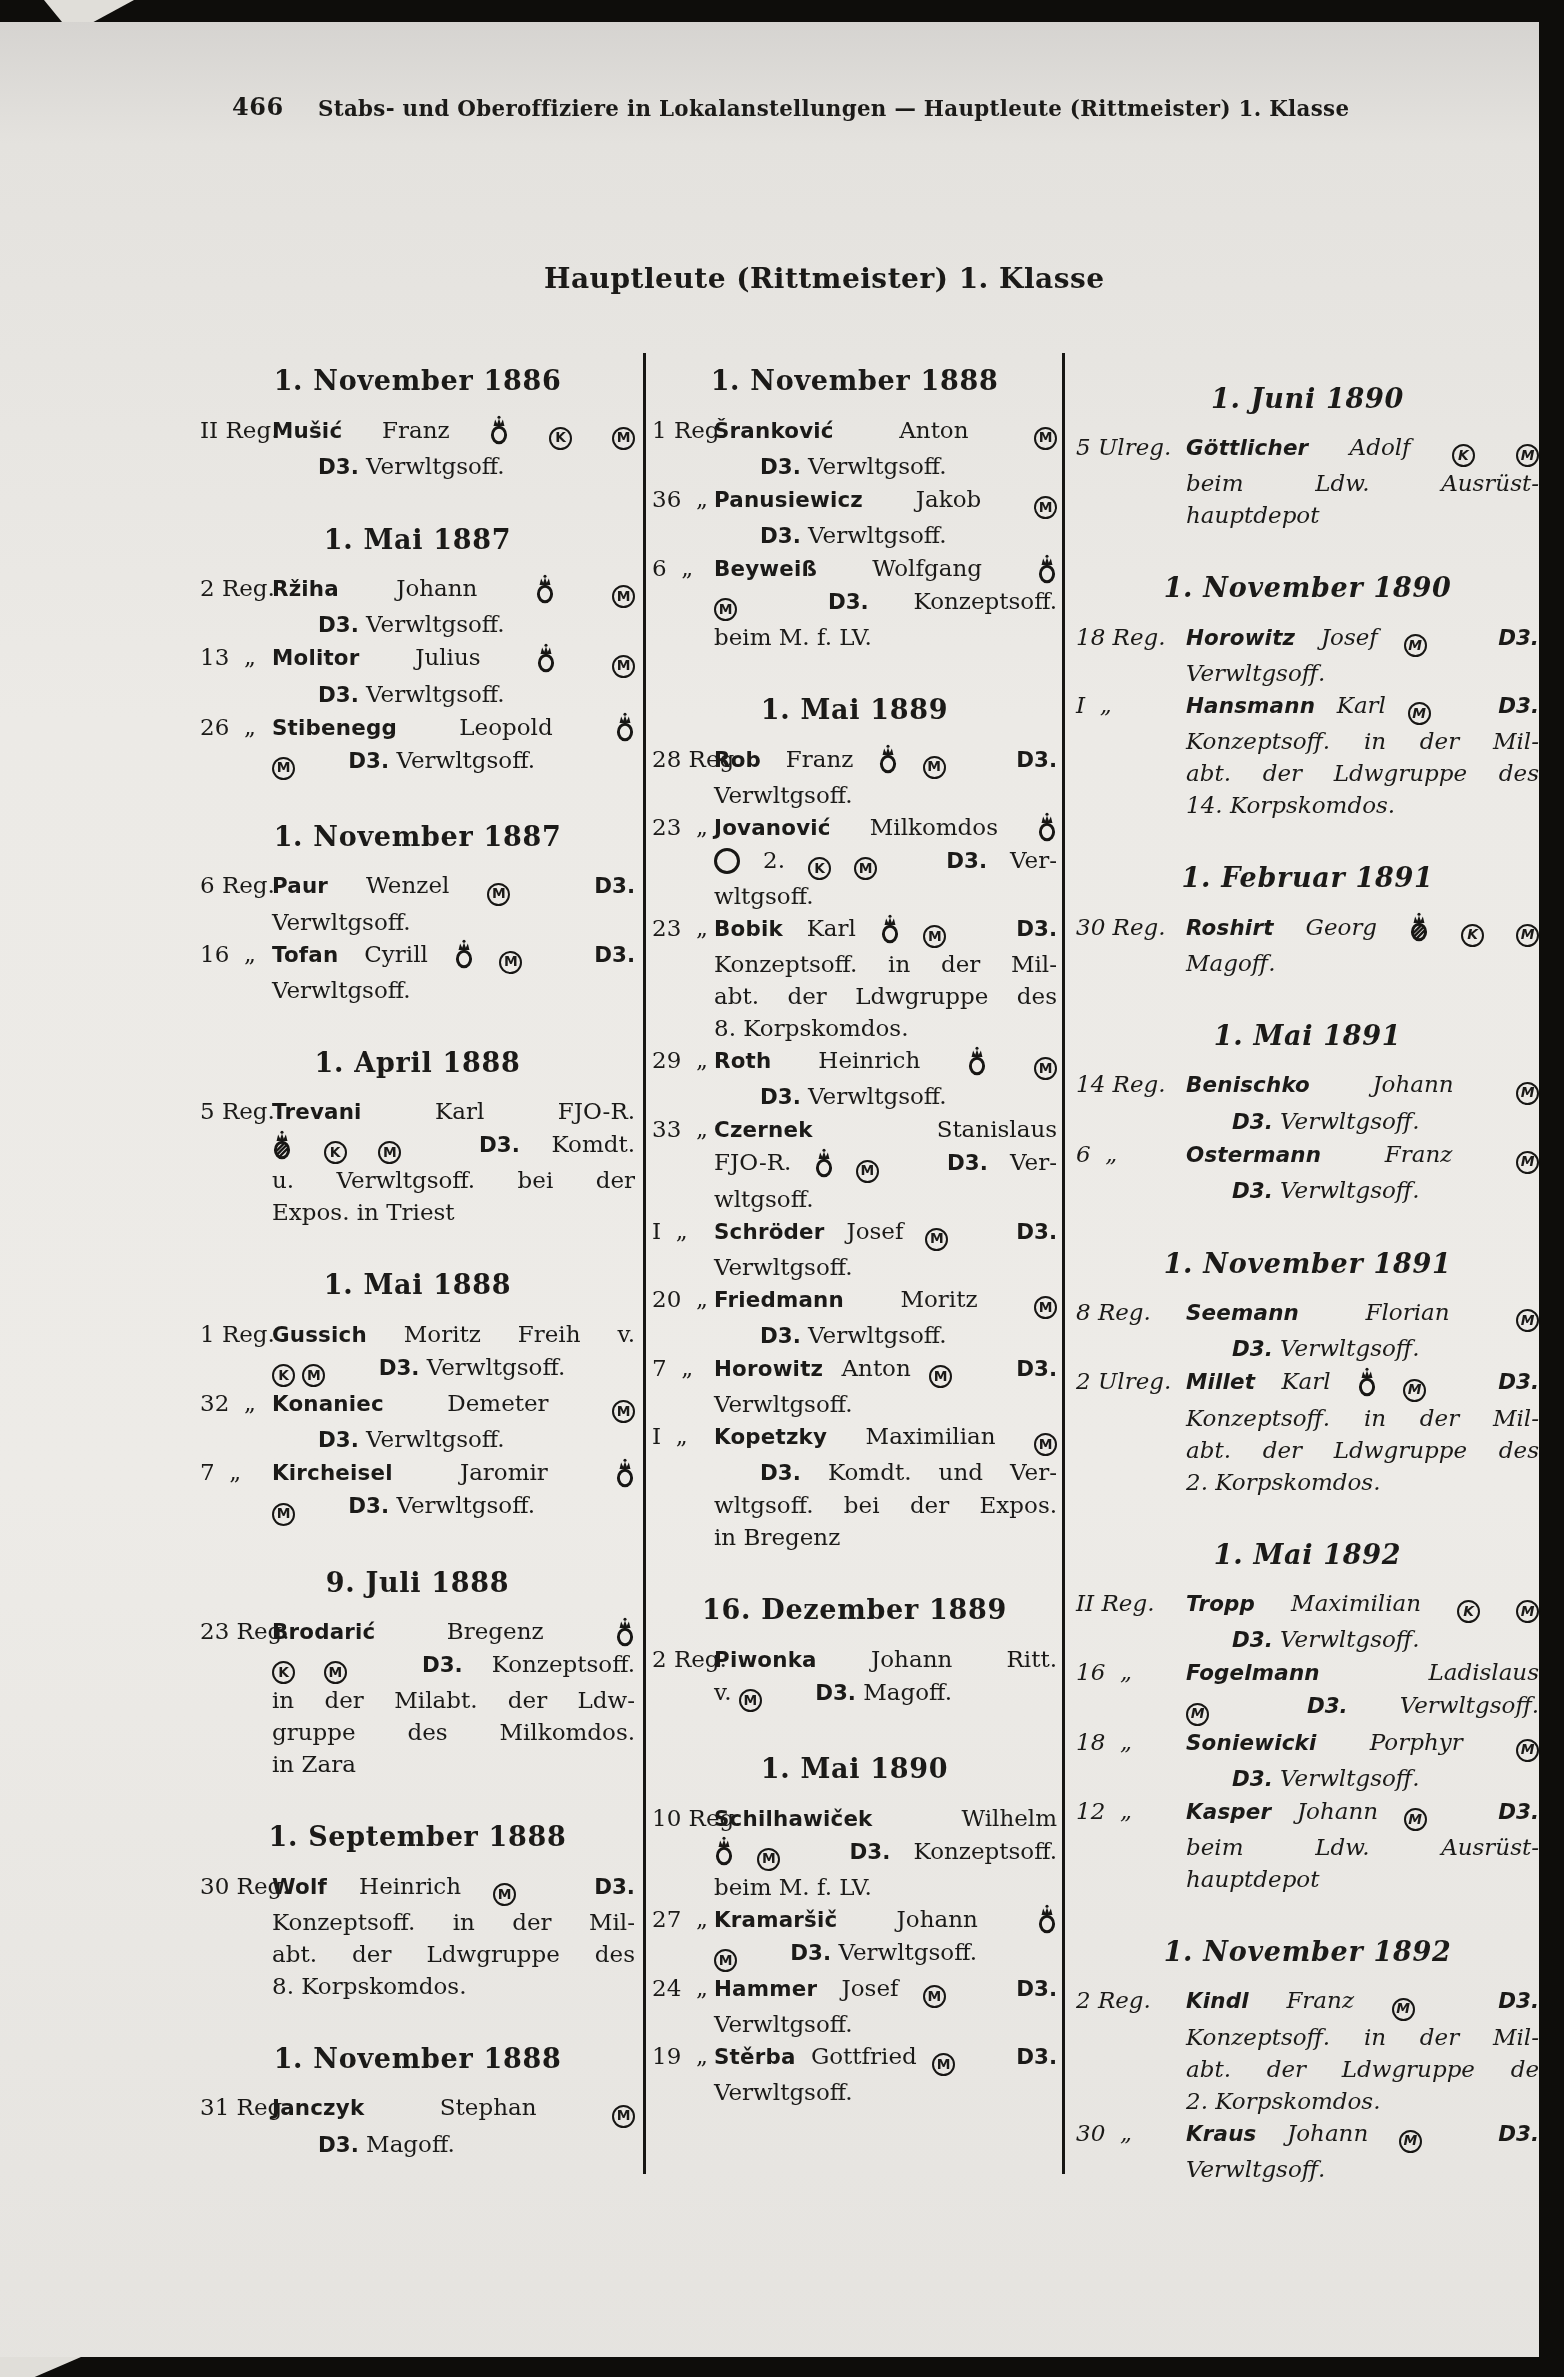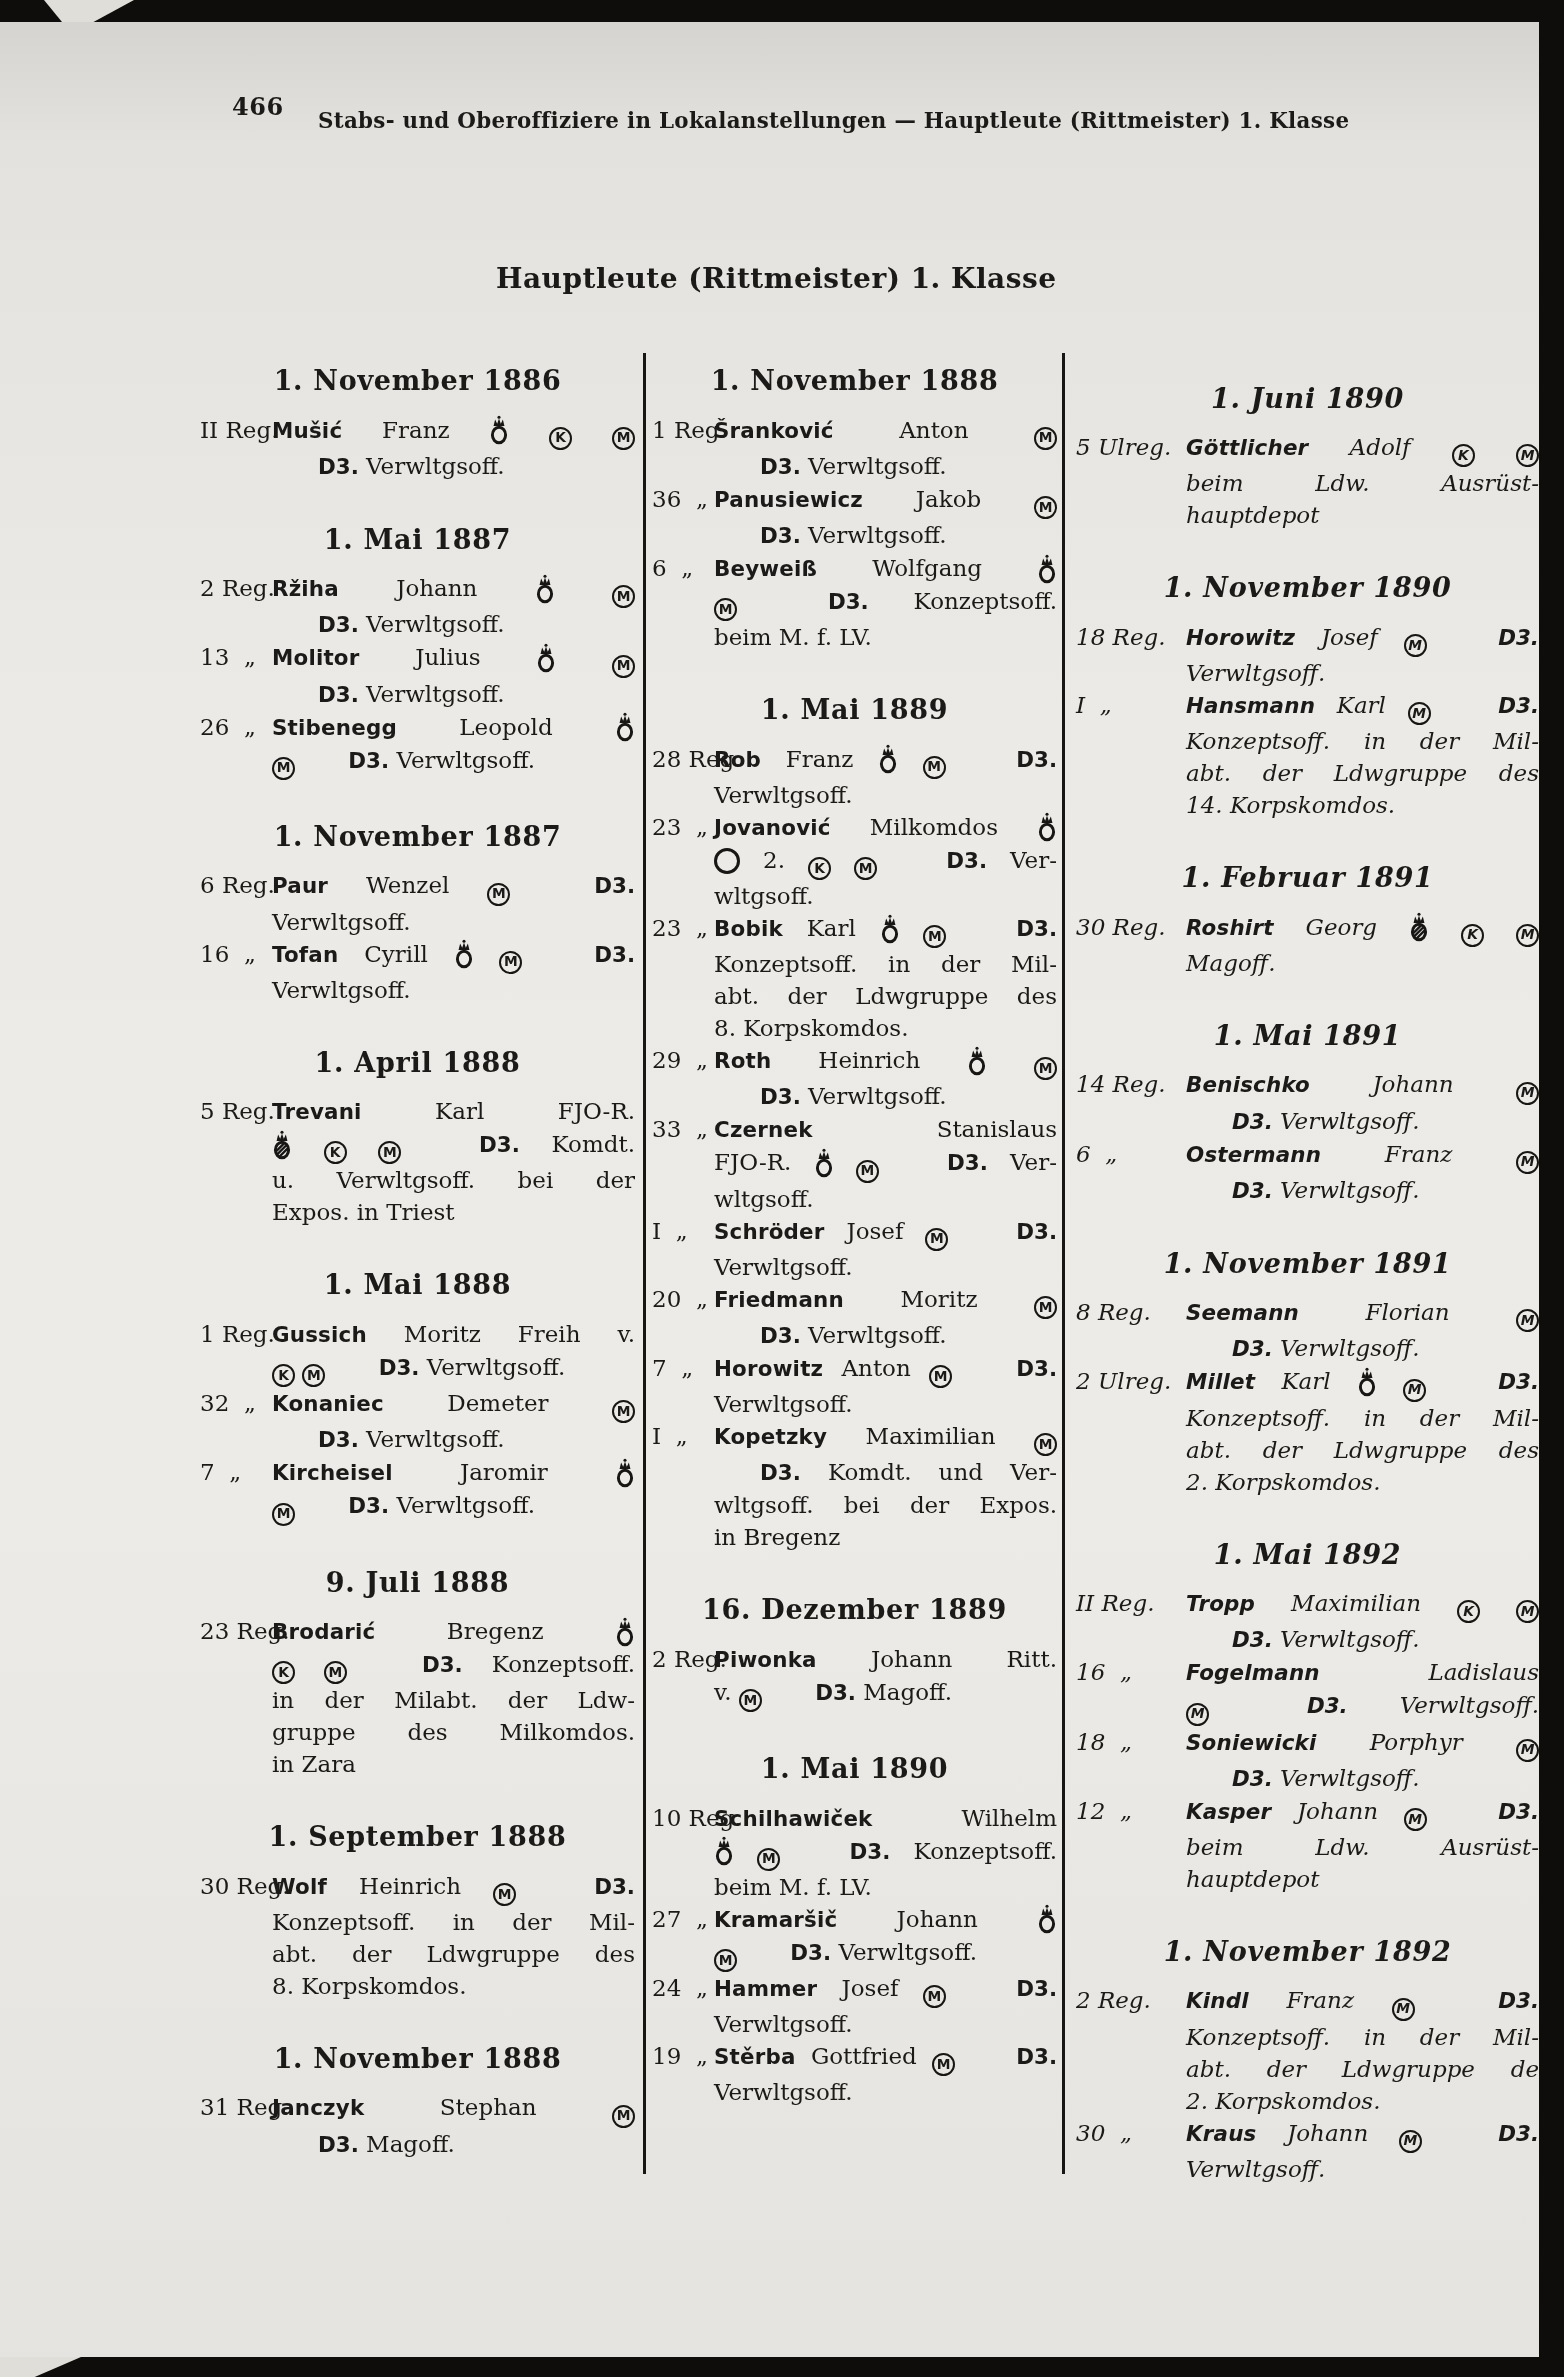--- a/index.html
+++ b/index.html
@@ -9,22 +9,22 @@
   .band{position:absolute;background:#0e0d0b;}
   #band-top{left:0;top:0;width:100%;height:22px;}
   #band-bottom{left:0;top:2357px;width:100%;height:40px;}
   #band-right{left:1539px;top:0;width:26px;height:2396px;}
   .tear{position:absolute;background:#e0ded9;}
   #tear-tl{left:44px;top:0;width:90px;height:22px;clip-path:polygon(0 0,100% 0,55% 100%,20% 100%);}
   #tear-bl{left:0;top:2357px;width:81px;height:21px;clip-path:polygon(0 0,100% 0,40% 100%,0 100%);}
   .vrule{position:absolute;top:353px;height:1821px;width:2.9px;background:#171614;}
   #rule-1{left:643px;} #rule-2{left:1062px;}
   #page-number{position:absolute;left:232px;top:92px;font-weight:700;font-size:24px;letter-spacing:0.5px;}
-  #page-header{position:absolute;left:318px;top:108px;font-weight:700;font-size:21.4px;letter-spacing:0.3px;white-space:nowrap;}
-  #main-title{position:absolute;left:496px;top:262px;width:533px;text-align:center;font-weight:700;font-size:28px;letter-spacing:0.5px;white-space:nowrap;}
+  #page-header{position:absolute;left:318px;top:96px;font-weight:700;font-size:21.4px;letter-spacing:0.3px;white-space:nowrap;}
+  #main-title{position:absolute;left:544px;top:262px;width:533px;text-align:center;font-weight:700;font-size:28px;letter-spacing:0.5px;white-space:nowrap;}
   .col{position:absolute;top:354px;}
   #col-0{left:200px;width:435px;} #col-1{left:652px;width:405px;} #col-2{left:1076px;width:463px;font-style:italic;}
   .dhead{text-align:center;font-weight:700;font-size:27px;margin:42px 0 18px;letter-spacing:0.7px;line-height:29.5px;}
   .sec:first-child .dhead{margin-top:12px;}
   #col-2 .sec:first-child .dhead{margin-top:29.5px;}
   .entry{display:flex;align-items:flex-start;}
   .num{flex:none;white-space:pre;font-size:23px;line-height:32px;}
   #col-0 .num{width:72px;} #col-1 .num{width:62px;} #col-2 .num{width:110px;}
   .etext{flex:1;min-width:0;}
   .line{font-size:23px;line-height:32px;}

